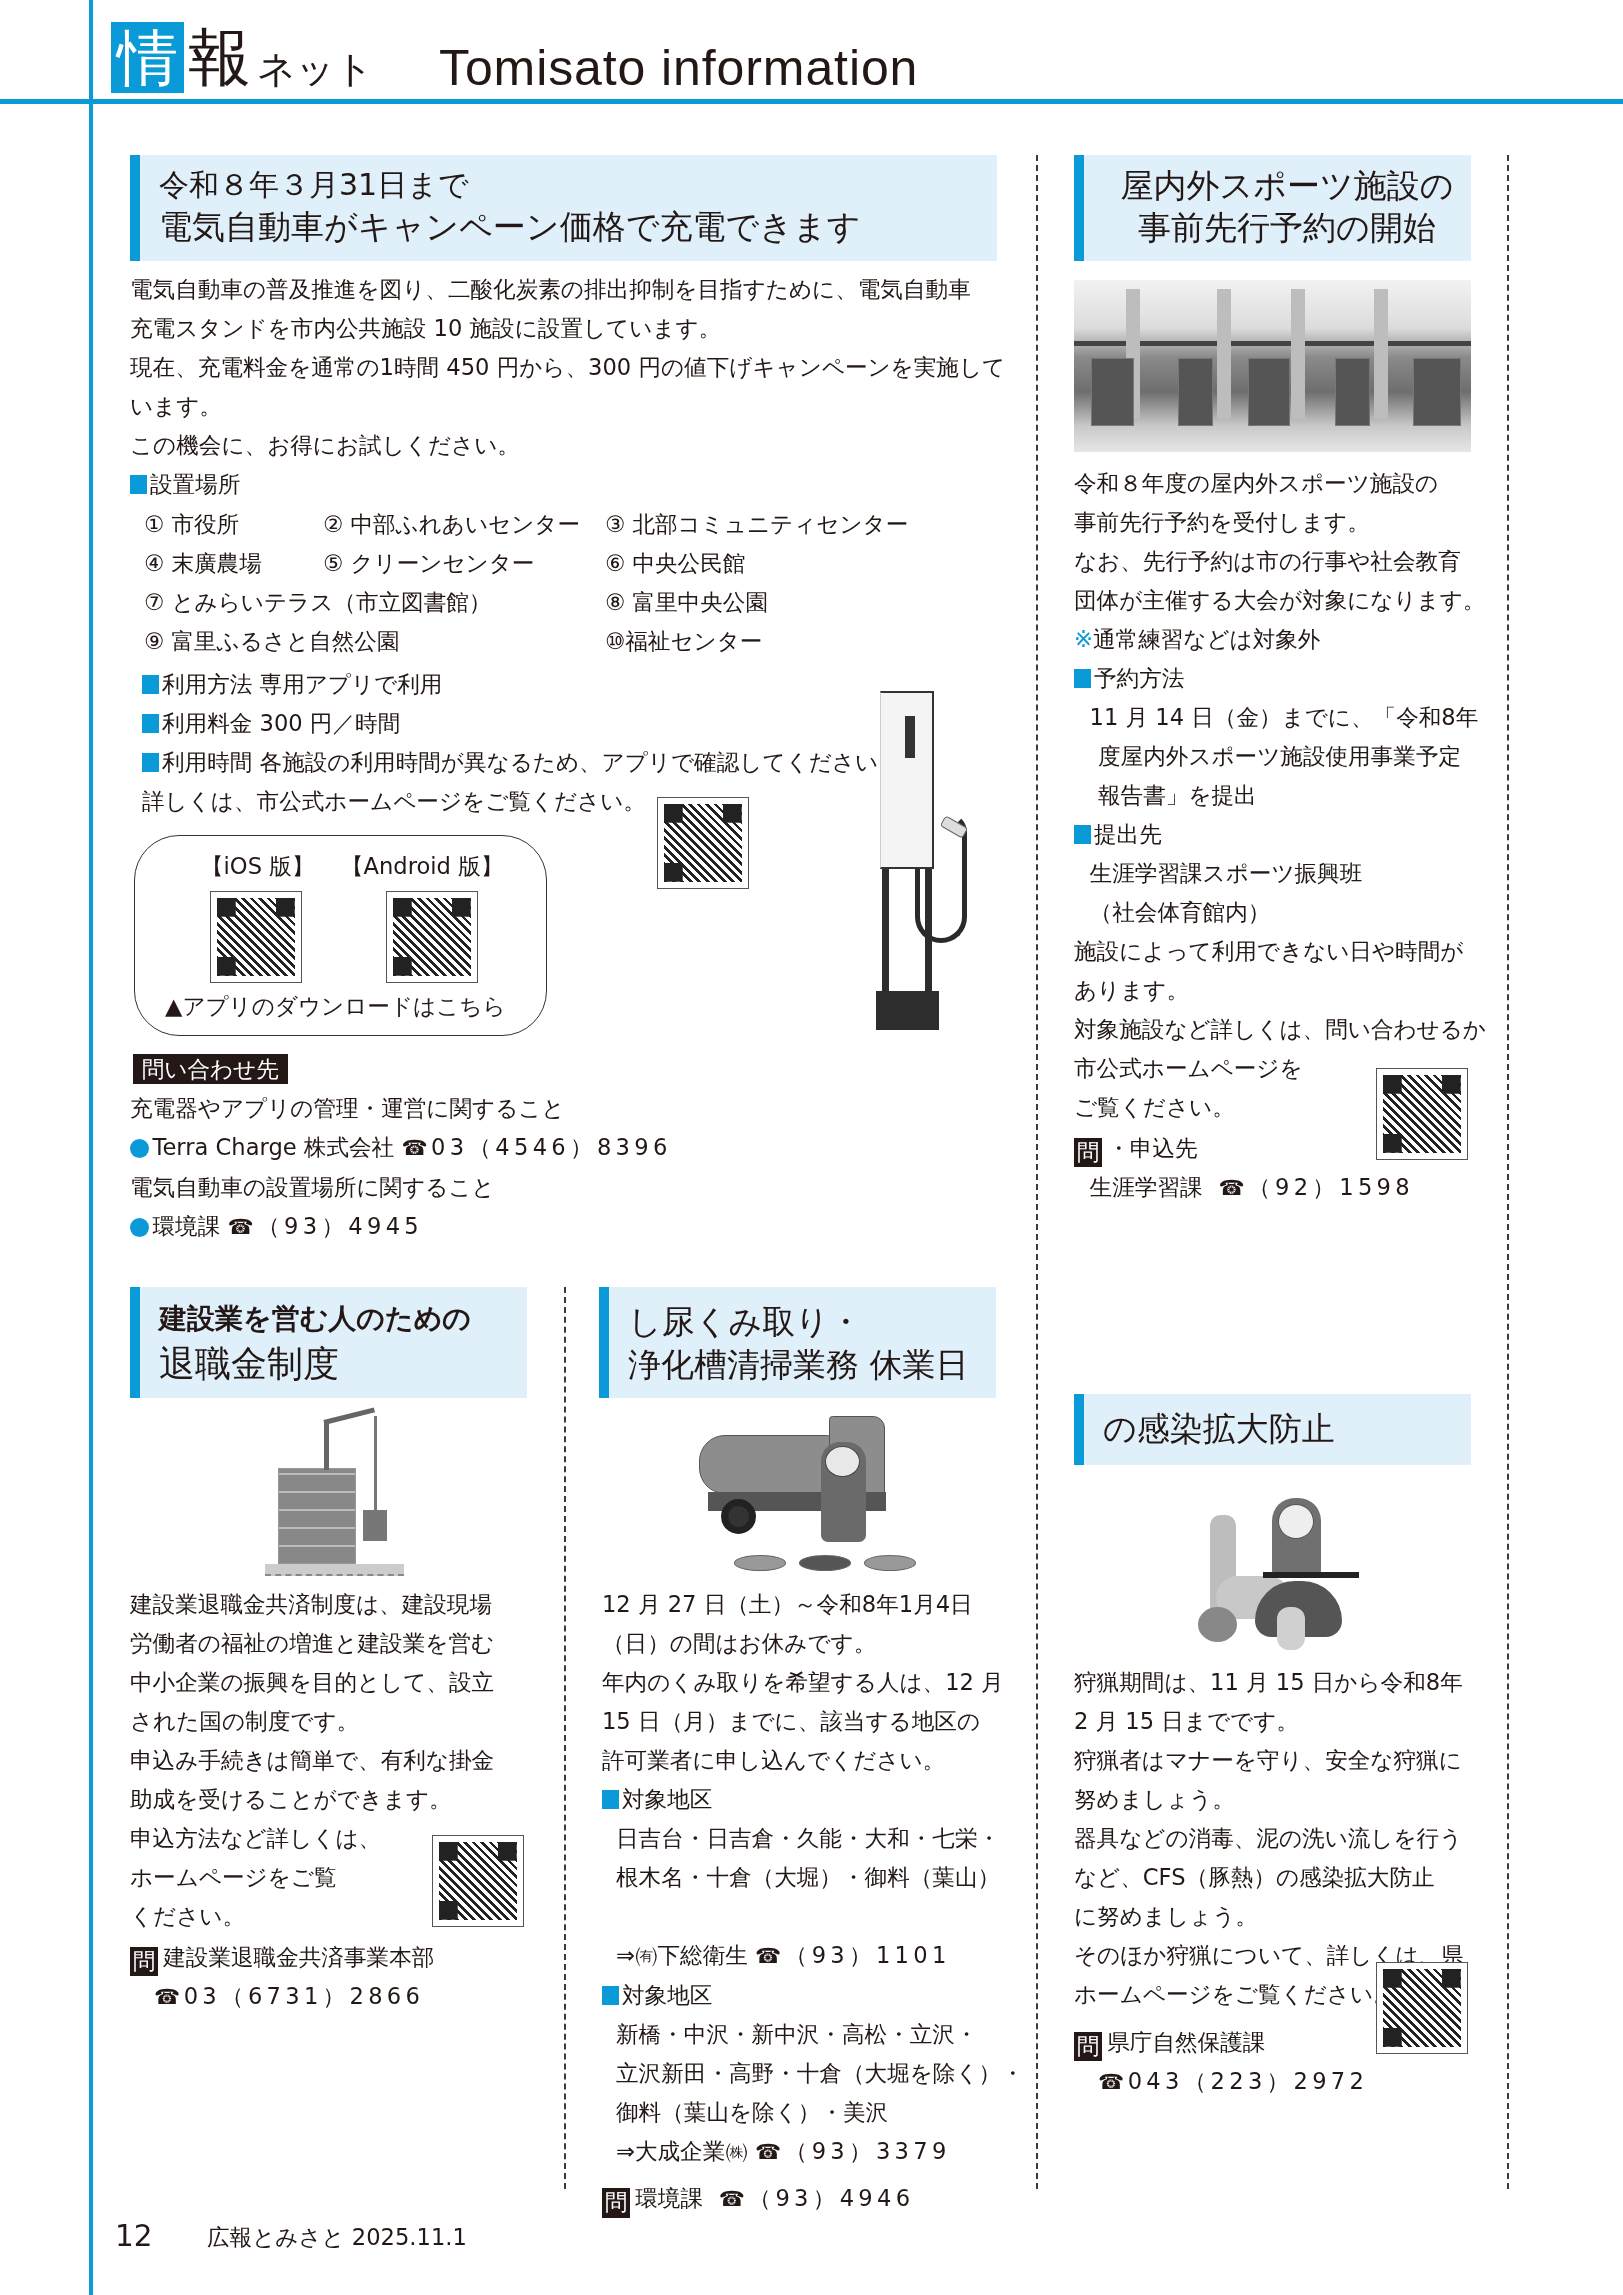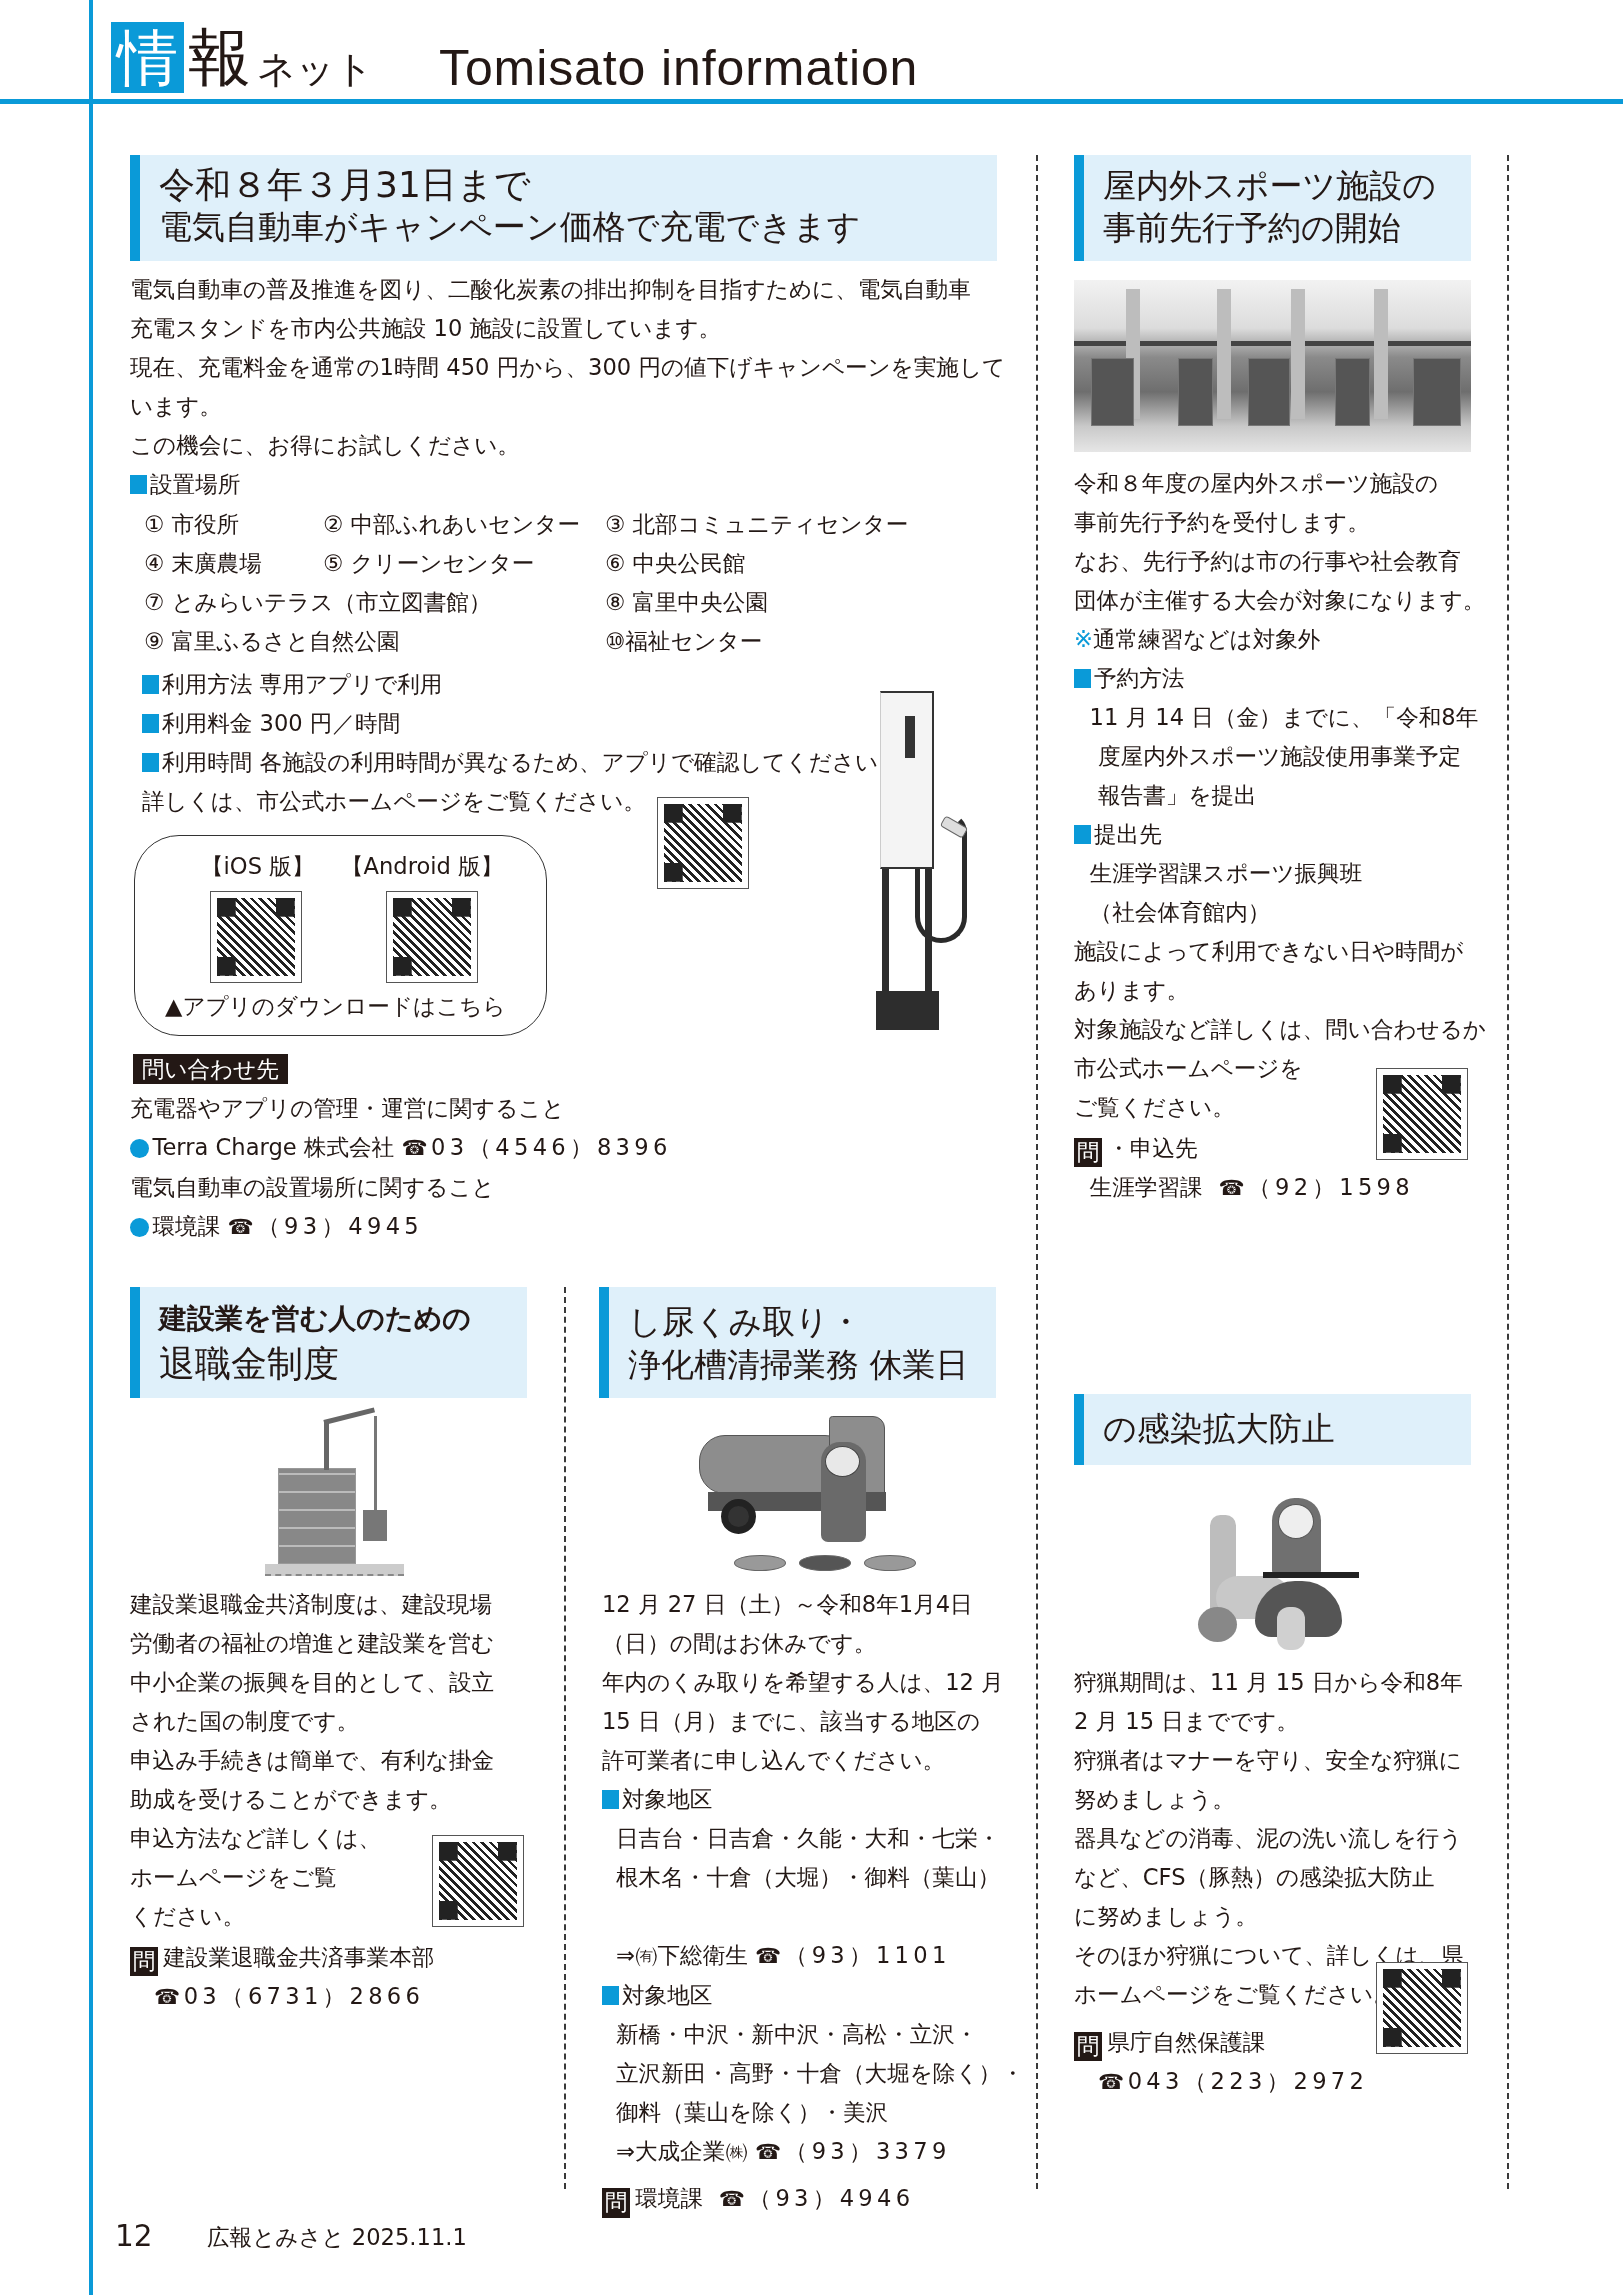--- a/index.html
+++ b/index.html
@@ -113,21 +113,21 @@
 <div class="hdr-box">情</div>
 <div class="hdr-ho">報</div>
 <div class="hdr-net">ネット</div>
 <div class="hdr-en">Tomisato information</div>
 
 <div class="dash-v" style="left:1036px; top:155px; height:2034px;"></div>
 <div class="dash-v" style="left:1507px; top:155px; height:2034px;"></div>
 <div class="dash-v" style="left:564px; top:1287px; height:902px;"></div>
 
 <div class="sec-head" style="left:130px; top:155px; width:867px; height:106px; padding-top:11.3px;">
-  <span class="l1" style="font-size:36px; line-height:38px;">令和８年３月31日まで</span>
+  <span class="l1" style="font-size:30px; line-height:38px;">令和８年３月31日まで</span>
   <span class="l2" style="font-size:33px; line-height:45px;">電気自動車がキャンペーン価格で充電できます</span>
 </div>
 
 <div class="txt" style="left:130px; top:270px;">
   <span class="blk">電気自動車の普及推進を図り、二酸化炭素の排出抑制を目指すために、電気自動車</span>
   <span class="blk">充電スタンドを市内公共施設 10 施設に設置しています。</span>
   <span class="blk">現在、充電料金を通常の1時間 450 円から、300 円の値下げキャンペーンを実施して</span>
   <span class="blk">います。</span>
   <span class="blk">この機会に、お得にお試しください。</span>
   <span class="blk"><span class="sq"></span><span>設置場所</span></span>
@@ -190,21 +190,21 @@
     <span class="dot"></span><span>Terra Charge 株式会社</span>
     <span class="tel">☎</span><span class="mono">03（4546）8396</span>
   </span>
   <span class="blk">電気自動車の設置場所に関すること</span>
   <span class="blk">
     <span class="dot"></span><span>環境課</span>
     <span class="tel">☎</span><span class="mono">（93）4945</span>
   </span>
 </div>
 
-<div class="sec-head" style="left:1074px; top:155px; width:397px; height:106px; padding-top:10.4px;">
+<div class="sec-head" style="left:1074px; top:155px; width:397px; height:106px; padding-top:10.4px;text-align:center;">
   <span class="l1" style="font-size:33px; line-height:42px;">屋内外スポーツ施設の</span>
   <span class="l2" style="font-size:33px; line-height:42px;">事前先行予約の開始</span>
 </div>
 
 <div class="photo-gym">
   <div class="rail"></div>
   <div class="col" style="left:52px;"></div>
   <div class="col" style="left:143px;"></div>
   <div class="col" style="left:217px;"></div>
   <div class="col" style="left:300px;"></div>

